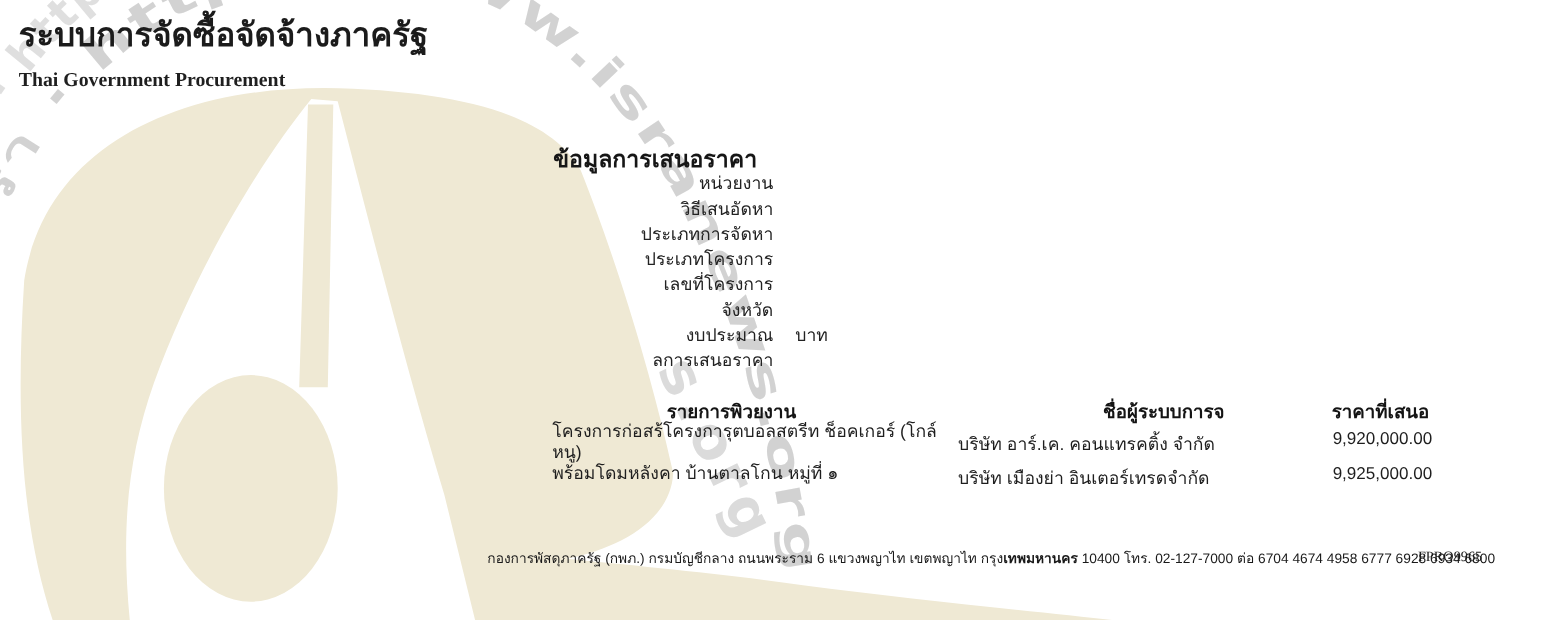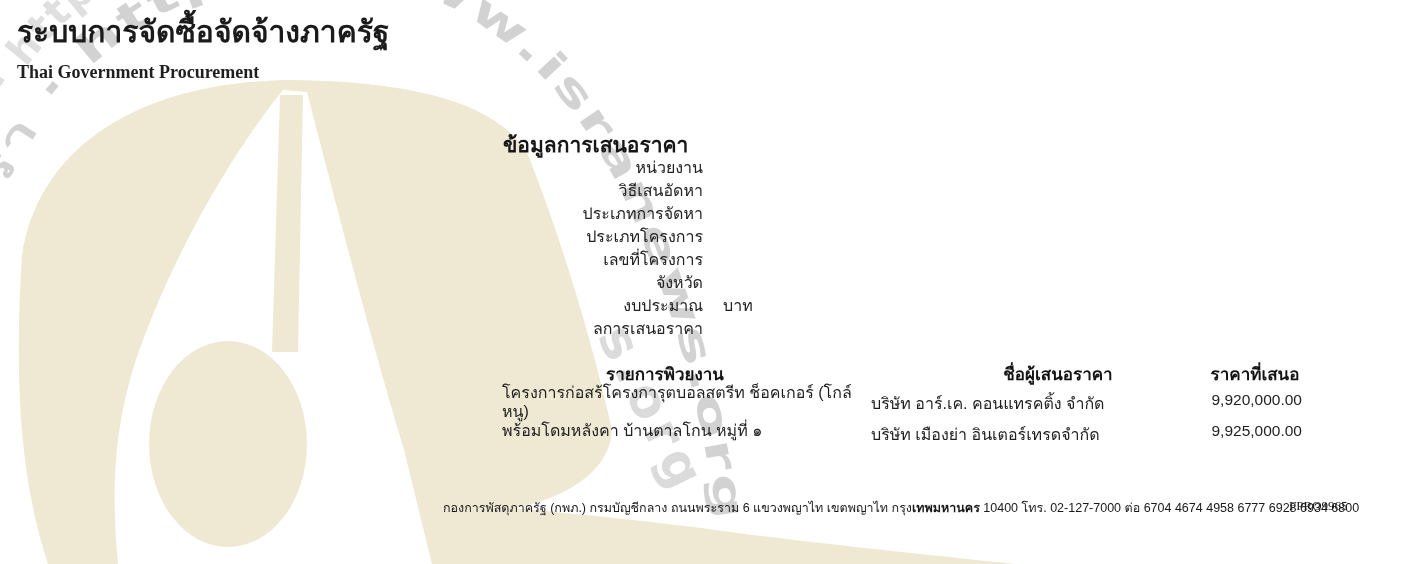--- a/index.html
+++ b/index.html
@@ -94,21 +94,21 @@
     <div class="frow">เลขที่โครงการ</div>
     <div class="frow">จังหวัด</div>
     <div class="frow">
       <span>งบประมาณ</span>
       <span class="unit">บาท</span>
     </div>
     <div class="frow">ลการเสนอราคา</div>
   </div>
 
   <div class="fg th th-consider">รายการพิวยงาน</div>
-  <div class="fg th th-bidder">ชื่อผู้เสนอราคา</div>
+  <div class="fg th th-bidder">ชื่อผู้ระบบการจ</div>
   <div class="fg th th-price">ราคาที่เสนอ</div>
 
   <div class="fg desc">
     <div>โครงการก่อสร้โครงการุตบอลสตรีท ช็อคเกอร์ (โกล์หนู)</div>
     <div>พร้อมโดมหลังคา บ้านตาลโกน หมู่ที่ ๑</div>
   </div>
 
   <div class="fg bidder r1">บริษัท อาร์.เค. คอนแทรคติ้ง จำกัด</div>
   <div class="fg price r1">9,920,000.00</div>
   <div class="fg bidder r2">บริษัท เมืองย่า อินเตอร์เทรดจำกัด</div>

